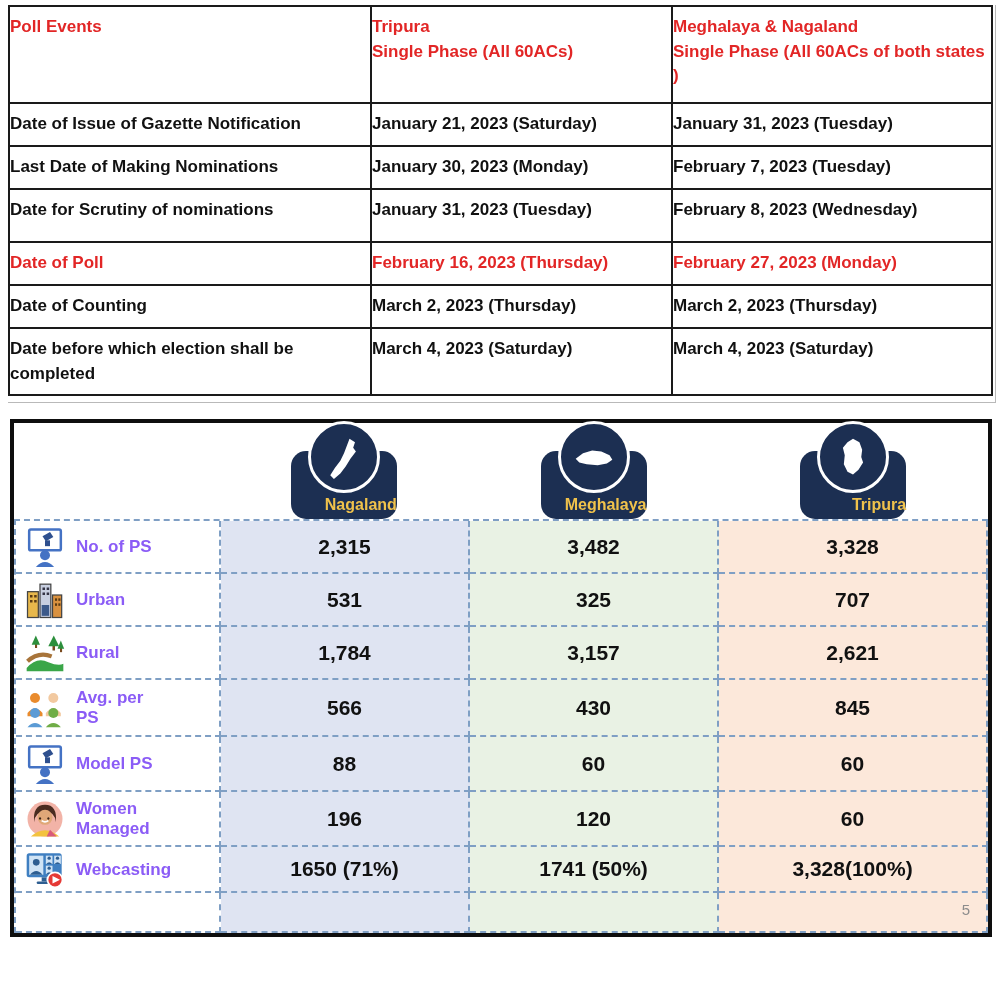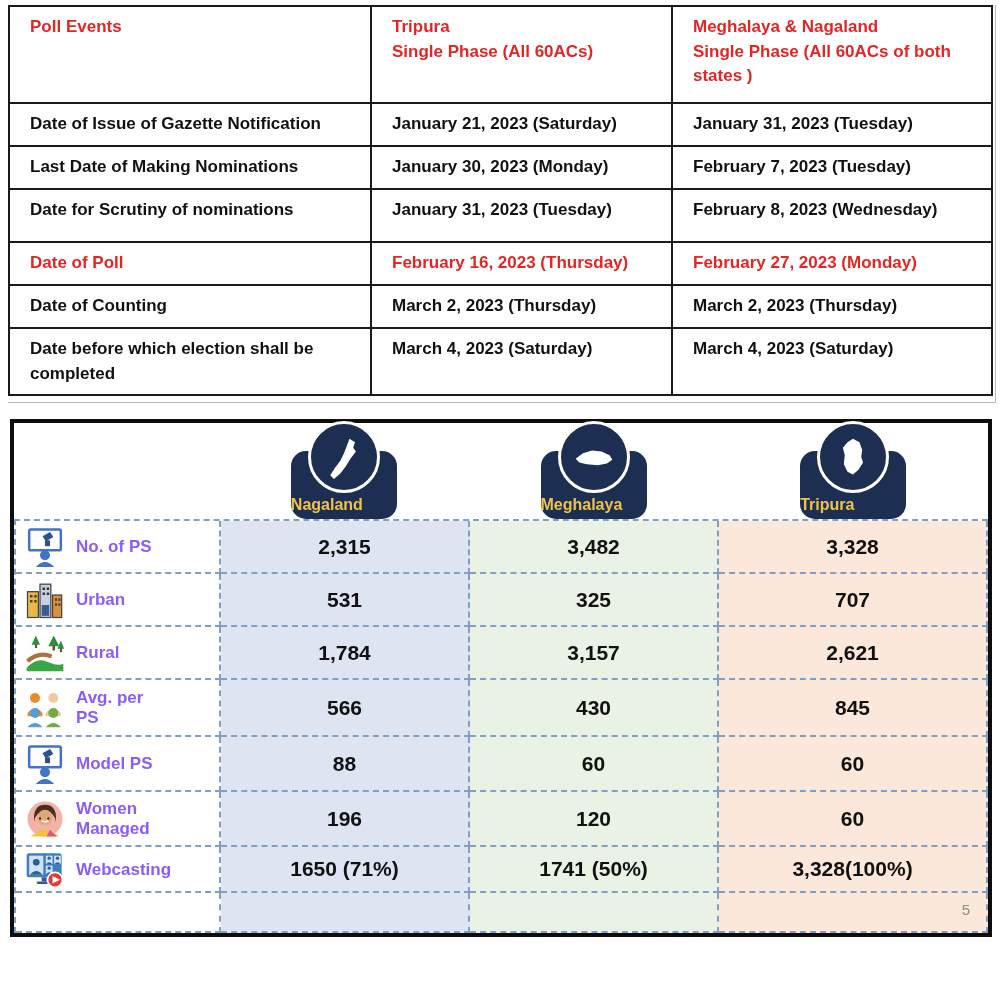--- a/index.html
+++ b/index.html
@@ -3,38 +3,38 @@
 <meta charset="utf-8">
 <style>
   * { box-sizing: border-box; margin: 0; padding: 0; }
   html,body { width:1000px; background:#ffffff; font-family:"Liberation Sans", sans-serif; }
   .page { width:1000px; height:996px; background:#fff; position:relative; overflow:hidden; }
 
   
   .top-frame { margin:5px 4px 0 8px; padding:0 5px 6px 0;
                border-right:1px solid #b9b9b9; border-bottom:1px solid #b9b9b9; }
   table.polls { border-collapse:collapse; width:983px; table-layout:fixed; }
-  table.polls td { border:2px solid #1a1a1a; vertical-align:top; padding:8px 20px;
+  table.polls td { border:2px solid #1a1a1a; vertical-align:top; padding:8px 0;
                    font-weight:bold; font-size:17px; color:#111; line-height:1.45; }
   table.polls col.c1{ width:362px; } table.polls col.c2{ width:301px; } table.polls col.c3{ width:320px; }
   tr.hdr td { height:97px; color:#e22626; }
   tr.r1 td { height:43px; } tr.r2 td { height:43px; } tr.r3 td { height:53px;margin-top:24px; }
   tr.r4 td { height:71px; } tr.r5 td { height:43px; } tr.r6 td { height:43px;margin-top:8px; } tr.r7 td { height:66px; }
   tr.red-row td { color:#e22626; }
 
   
   .panel { margin:16px 8px 0 10px; width:982px; height:518px;
            border:4px solid #0e0e0e; background:#fff; position:relative; }
 
   .badges-row { display:grid; grid-template-columns:205px 1fr 1fr 1.08fr; height:96px; }
   .badge-slot { display:flex; justify-content:center; align-items:flex-end; }
   .badge { position:relative; width:106px; height:94px; }
   .badge-rect { position:absolute; left:0; bottom:0; width:106px; height:68px;
                 background:#1c2f52; border-radius:15px; }
-  .badge-name { position:absolute; left:0; bottom:5px; width:106px; text-align:left;
+  .badge-name { position:absolute; left:0; bottom:5px; width:106px; text-align:right;
                 color:#f0c24b; font-weight:bold; font-size:16px; }
   .badge-circle { position:absolute; top:-4px; left:50%; transform:translateX(-50%);
                   width:72px; height:72px; border-radius:50%; background:#1c2f52;
                   border:3px solid #ffffff; display:flex; align-items:center; justify-content:center; z-index:2; }
 
   .grid { display:grid; grid-template-columns:205px 1fr 1fr 1.08fr;
           grid-template-rows:53px 53px 53px 57px 55px 55px 46px 1fr;
           height:414px; border-top:2px dashed #7f9fc4; border-left:2px dashed #7f9fc4; }
   .cell { border-right:2px dashed #7f9fc4; border-bottom:2px dashed #7f9fc4;
           display:flex; align-items:center; justify-content:center; }

